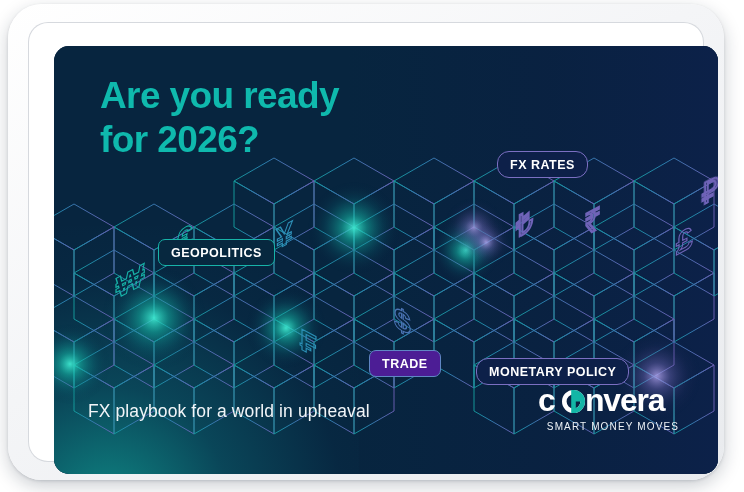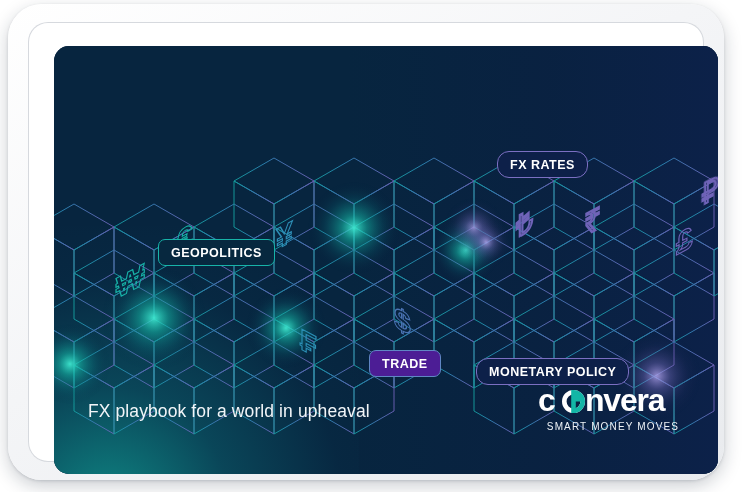--- a/index.html
+++ b/index.html
@@ -257,20 +257,22 @@
           <text x="222" y="210" stroke="#2e90b8" transform="skewY(-28) translate(0,112)">¥</text>
           <text x="246" y="292" stroke="#2b8fb5" transform="skewY(28) translate(0,-120)">₣</text>
           <text x="340" y="268" stroke="#4b74b5" transform="skewY(28) translate(0,-168)">$</text>
           <text x="462" y="206" stroke="#6f63b8" transform="skewY(-28) translate(0,232)">₺</text>
           <text x="530" y="206" stroke="#6f63b8" transform="skewY(-28) translate(0,266)">₹</text>
           <text x="622" y="228" stroke="#6f63b8" transform="skewY(-28) translate(0,312)">£</text>
           <text x="648" y="178" stroke="#6f63b8" transform="skewY(-28) translate(0,326)">₽</text>
         </g>
       </svg>
 
+      <div id="headline">Are you ready
+for 2026?</div>
 
       <div class="pill teal" id="pill-geopolitics">GEOPOLITICS</div>
       <div class="pill purple" id="pill-fxrates">FX RATES</div>
       <div class="pill blue" id="pill-trade">TRADE</div>
       <div class="pill purple" id="pill-monetarypolicy">MONETARY POLICY</div>
 
       <div id="tagline">FX playbook for a world in upheaval</div>
 
       <div id="logo">
         <div id="logo-wordmark">

